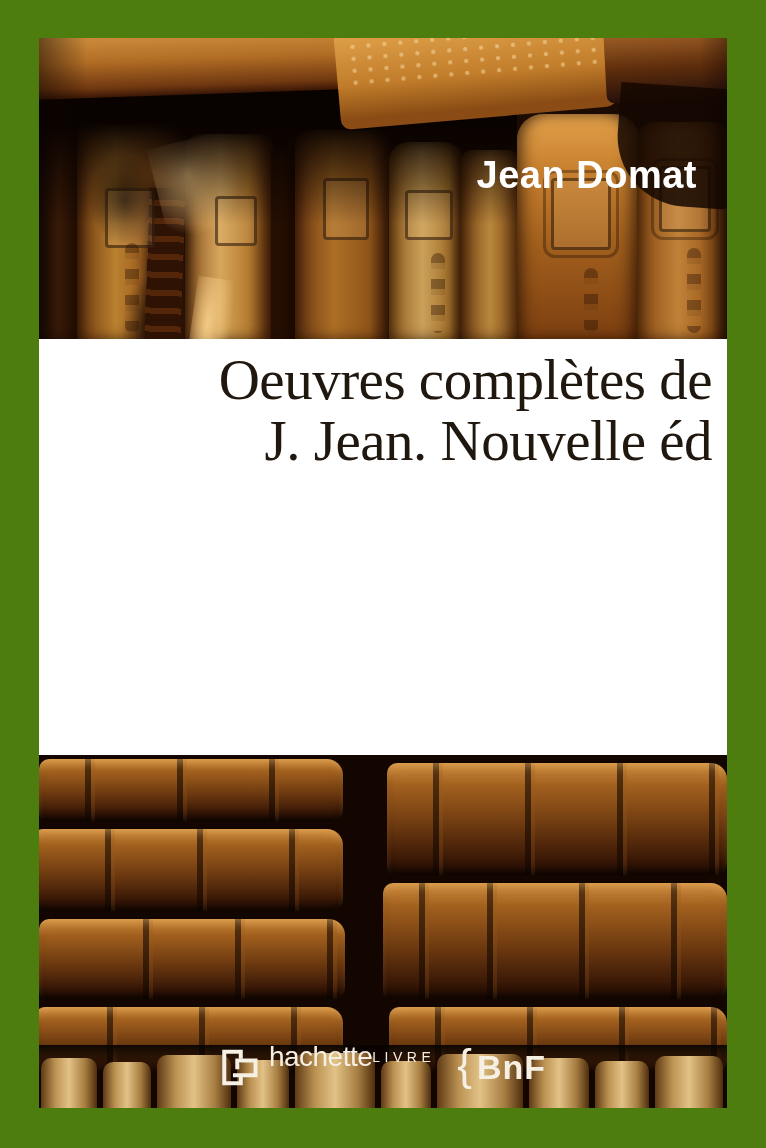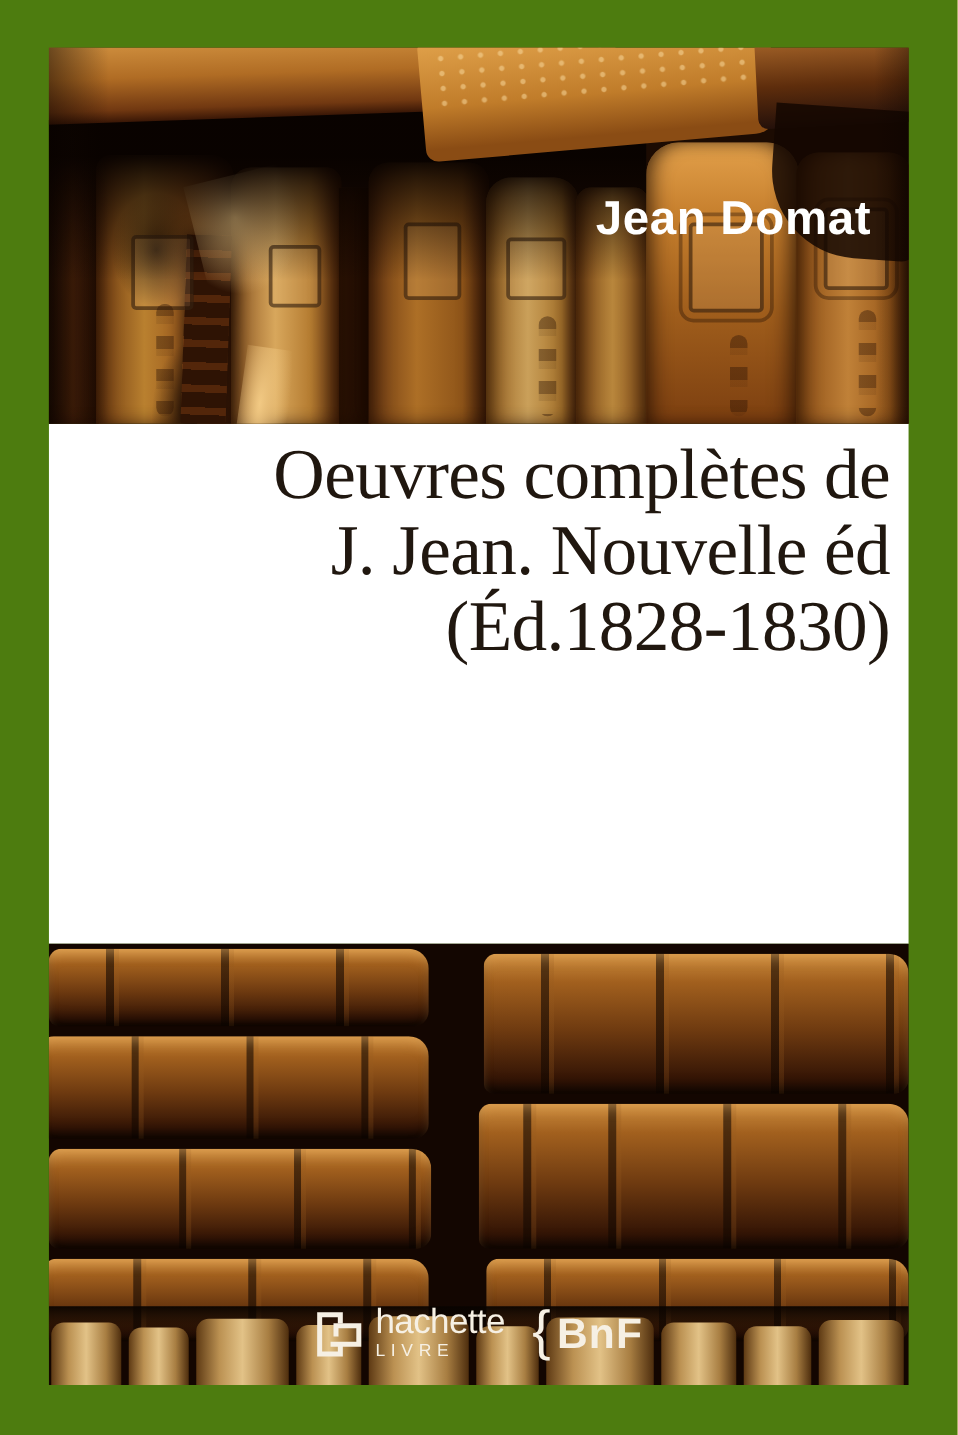--- a/index.html
+++ b/index.html
@@ -98,21 +98,21 @@
   .eb7{width:86px;height:54px;}.eb8{width:60px;height:50px;}.eb9{width:54px;height:47px;}
   .eb10{width:68px;height:52px;}
   .edge-shadow{position:absolute;left:0;right:0;top:290px;height:26px;
       background:linear-gradient(180deg,rgba(8,3,0,.95),transparent);}
 
   
   .logos{position:absolute;left:50%;top:291px;transform:translateX(-50%);display:flex;
       align-items:flex-start;gap:22px;color:#f6f0e4;z-index:5;}
   .hachette-lockup{display:flex;gap:9px;align-items:flex-start;}
   .hlogo{width:40px;height:43px;display:block;}
-  .htext{display:flex;flex-direction:column;}
+  .htext{display:flex;}
   .hword{font:28px/0.86 "Liberation Sans",sans-serif;letter-spacing:-.5px;margin-top:-1px;}
   .hlivre{font:14px/1 "Liberation Sans",sans-serif;letter-spacing:4.5px;margin-top:4px;}
   .bnf-lockup{display:flex;align-items:center;gap:5px;margin-top:1px;}
   .bnf-brace{font:400 44px/40px "Liberation Sans",sans-serif;transform:translateY(-2px);}
   .bnf-word{font:700 34px/40px "Liberation Sans",sans-serif;letter-spacing:1px;}
 </style>
 </head>
 <body>
 
 <div class="page">
@@ -153,21 +153,20 @@
       <div class="lying-book2"></div>
       <div class="corner-dark"></div>
       <div class="vignette"></div>
 
       <div class="author">Jean Domat</div>
     </div>
 
     <div class="title-band">
       <div class="title-line">Oeuvres complètes de</div>
       <div class="title-line">J. Jean. Nouvelle éd</div>
-      <div class="title-line">(Éd.1828-1830)</div>
     </div>
 
     <div class="photo-bottom">
       <div class="stackrow rL1"></div>
       <div class="stackrow rL2"></div>
       <div class="stackrow rL3"></div>
       <div class="stackrow rL4"></div>
       <div class="stackrow rR1"></div>
       <div class="stackrow rR2"></div>
       <div class="stackrow rR3"></div>

